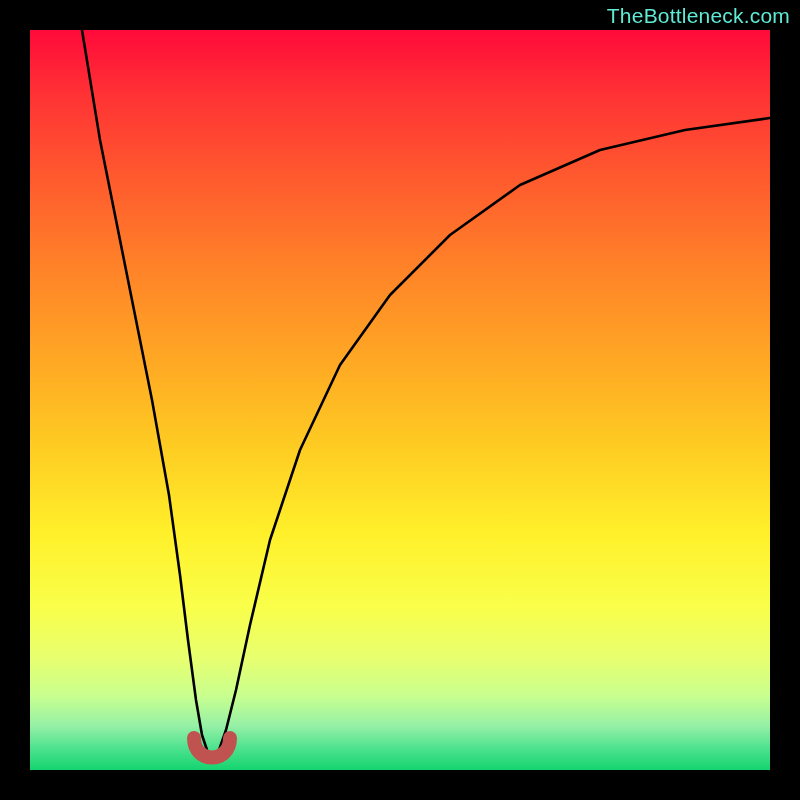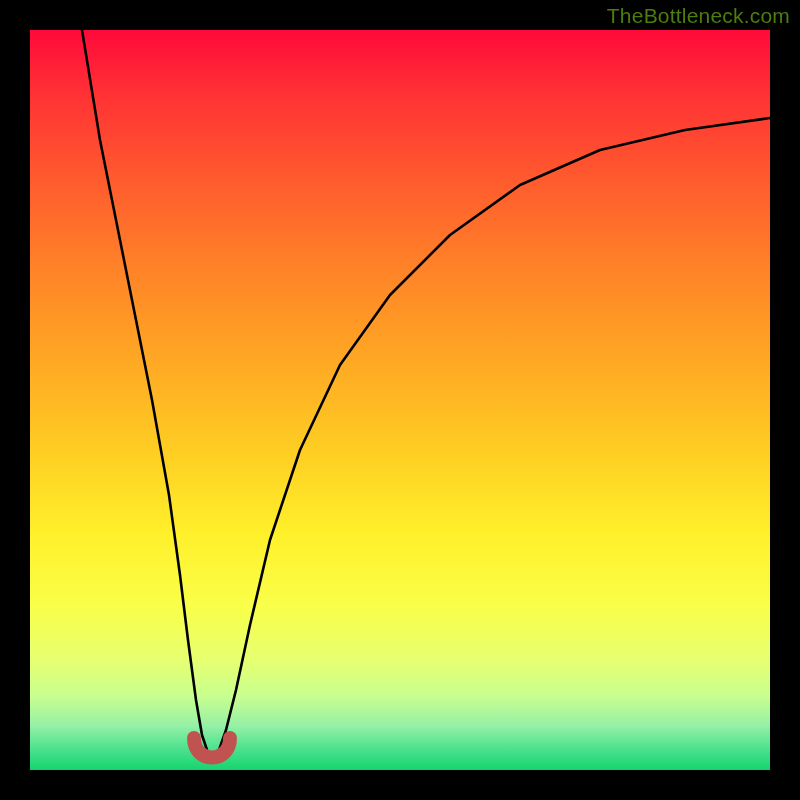--- a/index.html
+++ b/index.html
@@ -46,21 +46,21 @@
     position: absolute;
     left: 0;
     top: 0;
     width: 740px;
     height: 740px;
   }
   .watermark {
     position: absolute;
     top: 4px;
     right: 10px;
-    color: #4d7c0f;
+    color: #5eead4;
     font-size: 21px;
     font-weight: 400;
     letter-spacing: 0.2px;
     user-select: none;
   }
 </style>
 </head>
 <body>
 
 <div class="frame">

